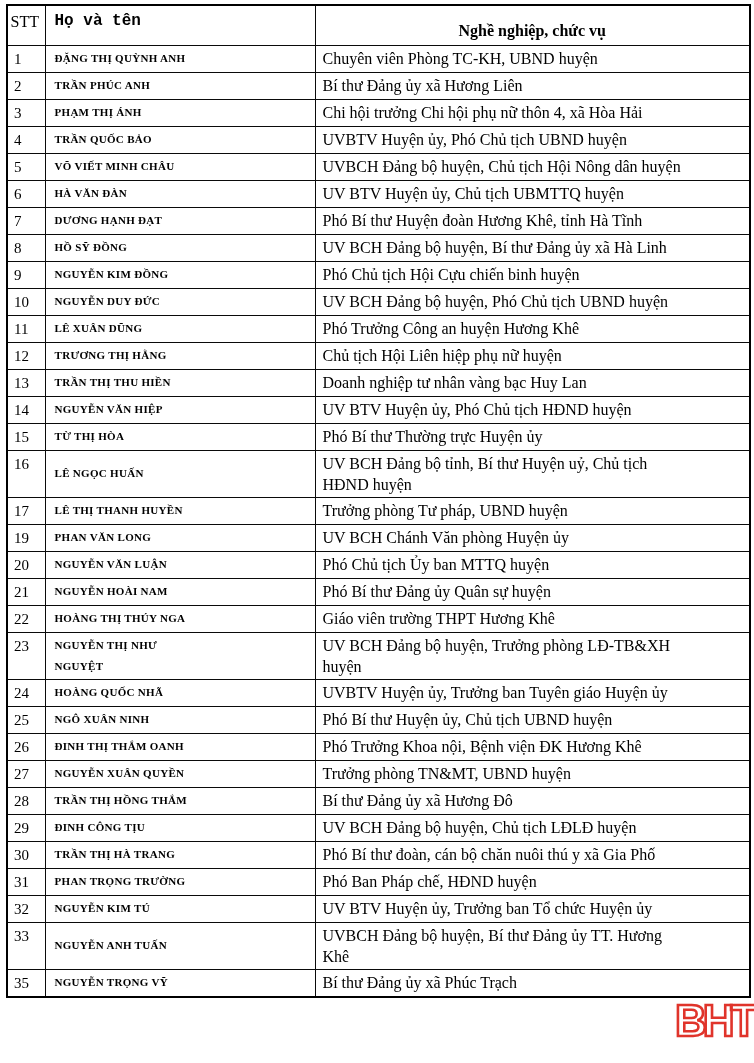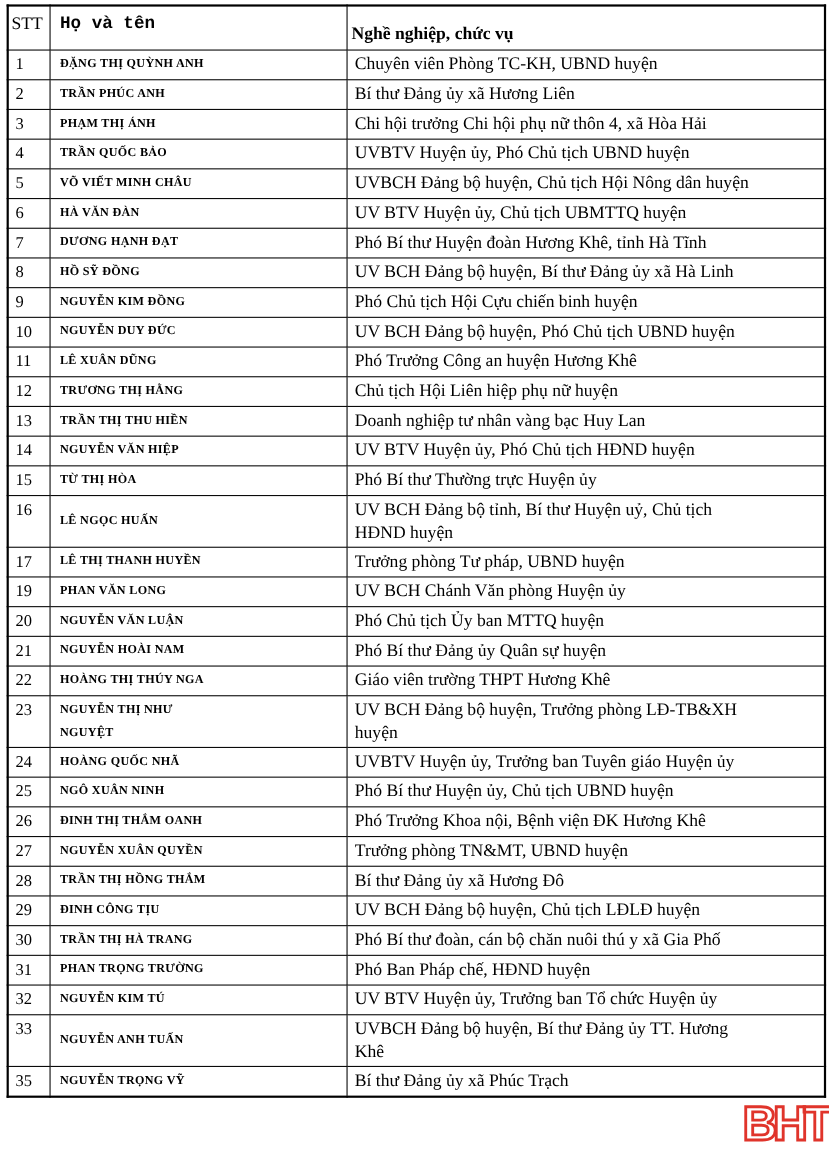--- a/index.html
+++ b/index.html
@@ -32,21 +32,21 @@
     padding: 2px 4px;
     line-height: 21px;
     overflow: hidden;
   }
   col.c-stt  { width: 38px; }
   col.c-name { width: 270px; }
   thead tr { height: 40px; }
   th { font-size: 16px; text-align: left; vertical-align: top; padding-top: 5px; }
   th.h-stt  { font-weight: normal; font-size: 16px; text-align: center; padding-left: 1px; }
   th.h-name { font-weight: bold; padding-left: 9px; font-family: Liberation Mono, monospace; }
-  th.h-role { font-weight: bold; text-align: left; vertical-align: middle; padding-top: 13px; margin-top: 44px; }
+  th.h-role { font-weight: bold; text-align: center; vertical-align: middle; padding-top: 13px; margin-top: 44px; }
   tbody tr { height: 27px; }
   td.stt {
     font-size: 15px;
     vertical-align: top;
     padding-left: 6px;
     padding-top: 3px;
   }
   td.name {
     font-size: 11px;
     font-weight: bold;

